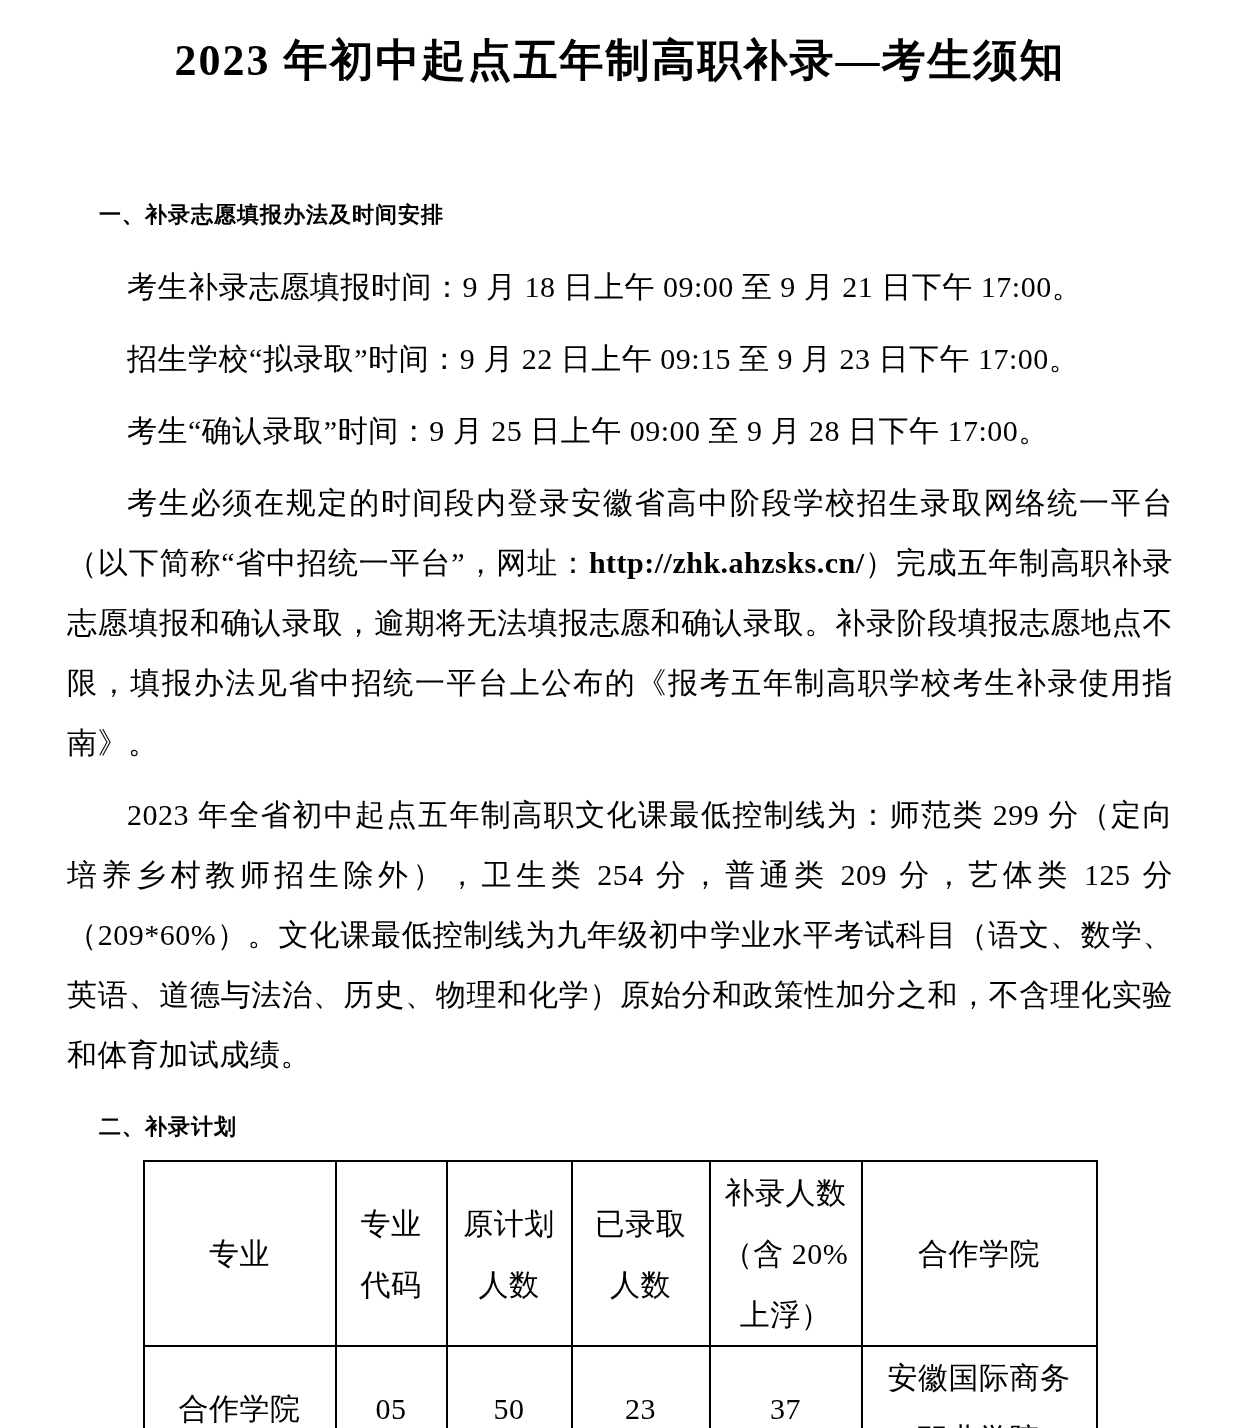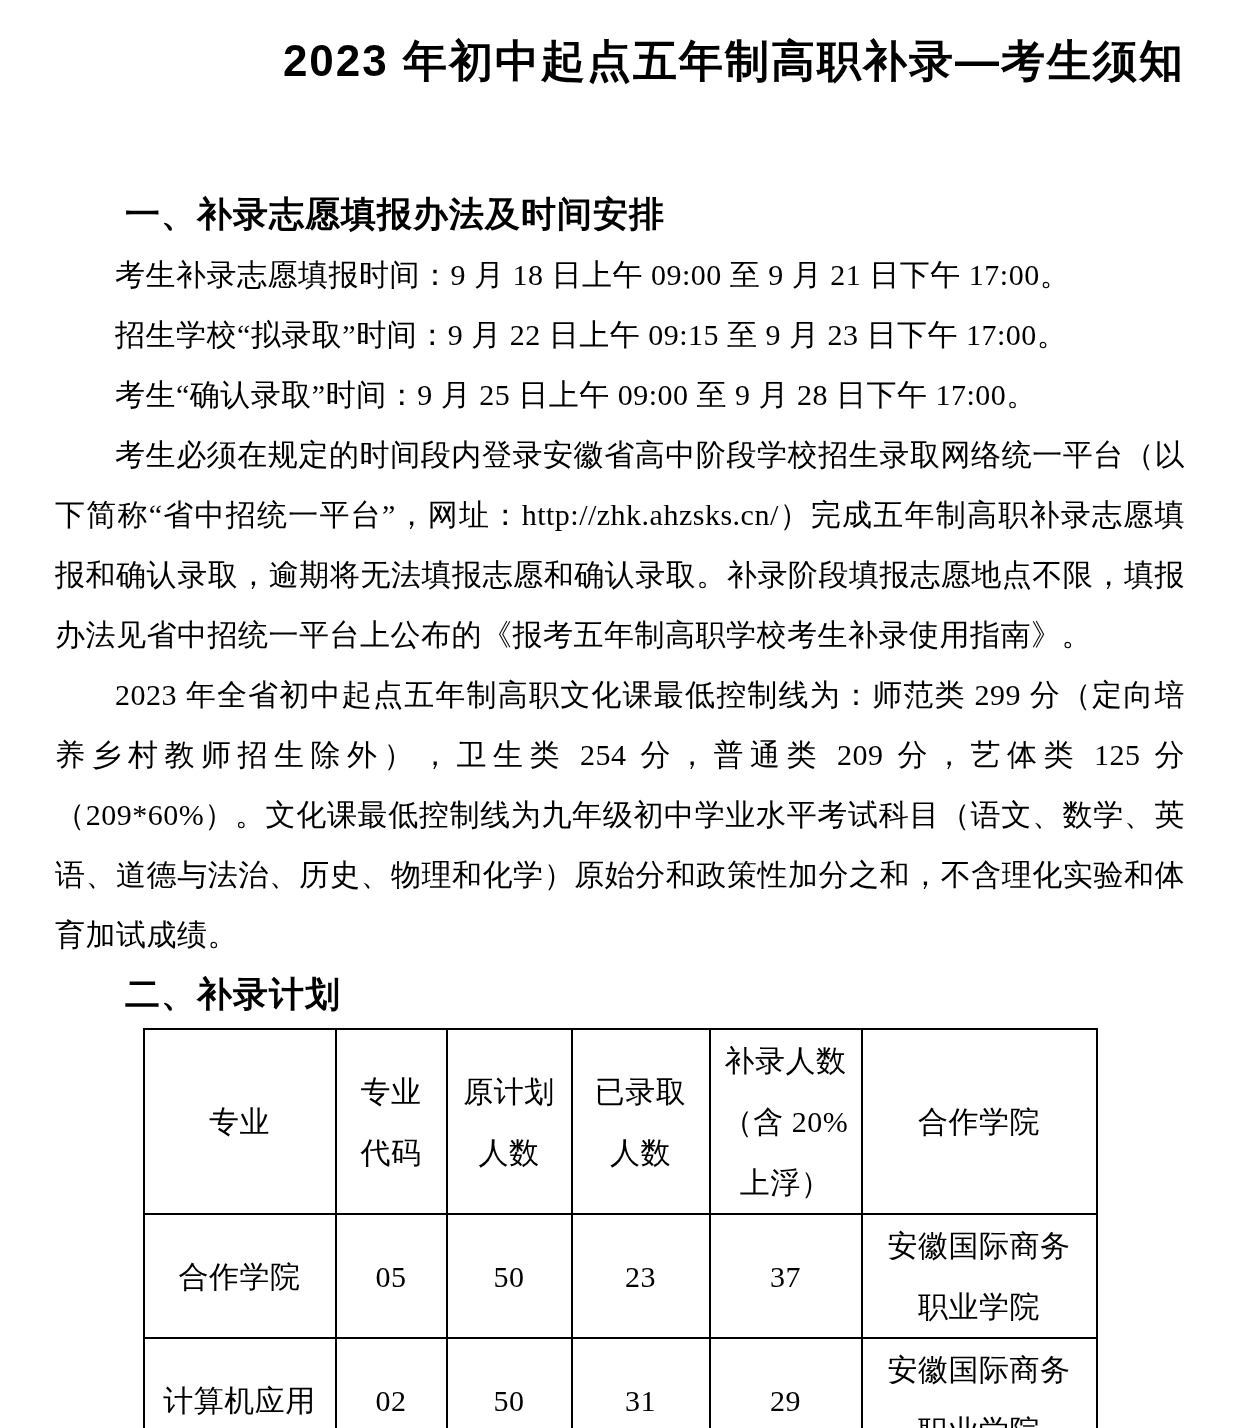--- a/index.html
+++ b/index.html
@@ -13,48 +13,49 @@
     overflow: hidden;
     color: #000000;
     font-family: "Liberation Serif", serif;
   }
   .page {
     padding: 25px 55px 0 55px;
     box-sizing: border-box;
   }
   .doc-title {
     margin: 0 0 88px 0;
-    font-family: Liberation Sans, sans-serif;
+    font-family: Liberation Serif, serif;
     font-weight: 700;
     font-size: 44px;
     line-height: 72px;
     letter-spacing: 2px;
-    text-align: right;
+    text-align: center;
     white-space: nowrap;
   }
   .sec-heading {
     margin: 0;
     font-family: Liberation Serif, serif;
     font-weight: 700;
-    font-size: 35px;
+    font-size: 22px;
     line-height: 60px;
     text-indent: 2em;
     letter-spacing: 1px;
   }
   .para {
-    margin: 0;
+    margin: 12px;
     font-size: 30px;
     line-height: 60px;
     text-indent: 2em;
     text-align: justify;
     text-justify: inter-ideograph;
     letter-spacing: 0.5px;
   }
   .url {
     font-family: "Liberation Serif", serif;
+    font-weight: bold;
   }
   .plan-table {
     width: 953px;
     margin: 3px auto 0 auto;
     border-collapse: collapse;
     table-layout: fixed;
   }
   .plan-table th,
   .plan-table td {
     border: 2px solid #000000;

